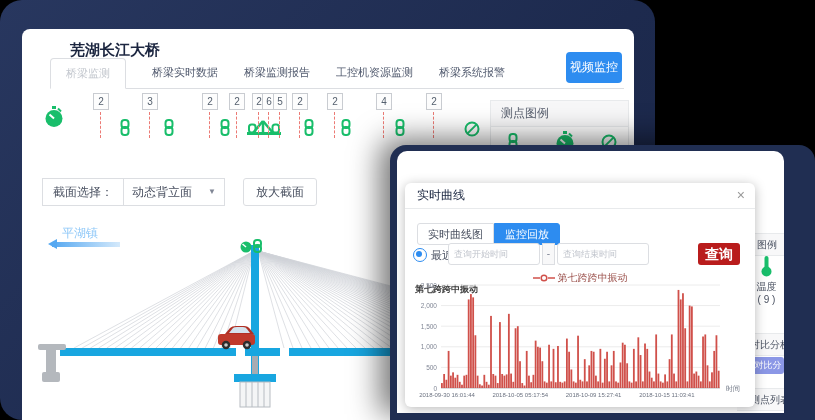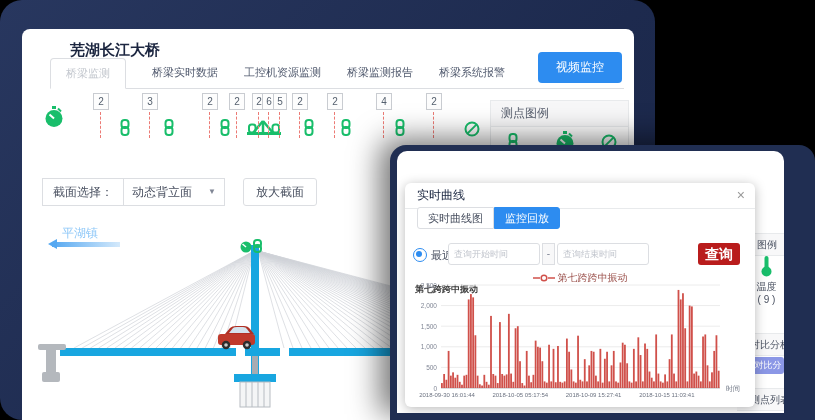--- a/index.html
+++ b/index.html
@@ -10,21 +10,21 @@
   #main-frame{left:0;top:0;width:655px;height:420px;border-radius:22px;
     background:linear-gradient(135deg,#28375f 0%,#1d2a4e 60%,#1a2647 100%);}
   #main-win{left:22px;top:29px;width:612px;height:391px;background:#fff;
     border-radius:8px 8px 0 0;overflow:hidden;}
   #page-title{left:48px;top:12px;font-size:15px;font-weight:bold;color:#1c2640;}
   #tab-bar{left:28px;right:10px;top:29px;height:30px;border-bottom:1px solid #dcdee2;display:flex;}
   .tab{font-size:11px;color:#515a6e;line-height:29px;margin-left:26px;white-space:nowrap;cursor:pointer;}
   .tab.active{margin-left:0;padding:0 15px;border:1px solid #dcdee2;border-bottom:1px solid #fff;
     border-radius:4px 4px 0 0;color:#c3c7ce;background:#fff;height:29px;}
   #video-btn{right:12px;top:23px;background:#2d8cf0;color:#fff;font-size:12px;
-    padding:7px 18px;border-radius:4px;cursor:pointer;}
+    padding:7px 4px;border-radius:4px;cursor:pointer;}
   
   #strip{left:0;top:64px;width:612px;height:58px;}
   .badge{position:absolute;top:0;width:14px;height:15px;border:1px solid #c9ccd1;background:#fdfdfd;
     font-size:10px;color:#55606e;text-align:center;line-height:15px;}
   .badge.small{width:12px;}
   .dash{position:absolute;top:19px;height:26px;width:0;border-left:1px dashed #ec7a74;}
   .s-icon{position:absolute;}
   
   #legend-panel{left:468px;top:71px;width:137px;height:90px;border:1px solid #e8eaec;background:#fff;}
   #legend-panel .hd{height:25px;line-height:25px;background:#f7f7f8;border-bottom:1px solid #e8eaec;
@@ -51,21 +51,21 @@
   #thermo-block{position:absolute;left:352px;top:104px;width:35px;text-align:center;
     font-size:10px;color:#495060;}
   #compare-btn{position:absolute;left:355px;top:206px;width:32px;height:17px;background:#8b97e6;
     color:#fff;font-size:9px;line-height:17px;text-align:center;border-radius:3px;cursor:pointer;}
   
   #modal{left:8px;top:25px;width:350px;height:224px;background:#fff;border-radius:6px;
     box-shadow:0 2px 12px rgba(0,0,0,.28);margin-top:7px;}
   #modal-hd{height:25px;line-height:25px;border-bottom:1px solid #e8eaec;padding:0 12px;
     font-size:12px;color:#17233d;}
   #modal-close{right:10px;top:0;font-size:14px;color:#999;cursor:pointer;line-height:25px;}
-  #modal-tabs{left:12px;top:24px;display:flex;}
+  #modal-tabs{left:12px;top:40px;display:flex;}
   .m-tab{font-size:11px;line-height:20px;padding:0 10px;border:1px solid #dcdee2;color:#495060;
     background:#fff;cursor:pointer;}
   .m-tab:first-child{border-radius:3px 0 0 3px;}
   .m-tab.active{background:#2d8cf0;border-color:#2d8cf0;color:#fff;border-radius:0 3px 3px 0;}
   #ctrl-row{left:0;top:60px;width:100%;height:24px;}
   #radio{left:8px;top:5px;width:12px;height:12px;border:1px solid #2d8cf0;border-radius:50%;}
   #radio i{position:absolute;left:2px;top:2px;width:6px;height:6px;background:#2d8cf0;border-radius:50%;}
   #radio-label{left:26px;top:5px;font-size:11px;color:#495060;}
   .t-input{position:absolute;top:0;height:20px;border:1px solid #dcdee2;border-radius:3px;
     font-size:9px;color:#495060;padding:0 5px;width:80px;font-family:inherit;}
@@ -83,22 +83,22 @@
 <body>
 
 <div id="main-frame" class="abs">
   <div id="main-win" class="abs">
 
     <div id="page-title" class="abs">芜湖长江大桥</div>
 
     <div id="tab-bar" class="abs">
         <div class="tab active">桥梁监测</div>
         <div class="tab">桥梁实时数据</div>
+        <div class="tab">桥梁监测报告</div>
         <div class="tab">工控机资源监测</div>
-        <div class="tab">桥梁监测报告</div>
         <div class="tab">桥梁系统报警</div>
       </div>
     <div id="video-btn" class="abs">视频监控</div>
 
     <div id="strip" class="abs">
         <span class="s-icon" style="left: 22px; top: 13px;"><svg width="20" height="22" viewBox="0 0 20 22">
             <rect x="8" y="0" width="4" height="3" fill="#19be6b"></rect>
             <line x1="14" y1="2.5" x2="17" y2="5.5" stroke="#19be6b" stroke-width="2"></line>
             <circle cx="10" cy="12.5" r="8.5" fill="#19be6b"></circle>
             <line x1="10" y1="12.5" x2="5.5" y2="8.5" stroke="#fff" stroke-width="2"></line>

